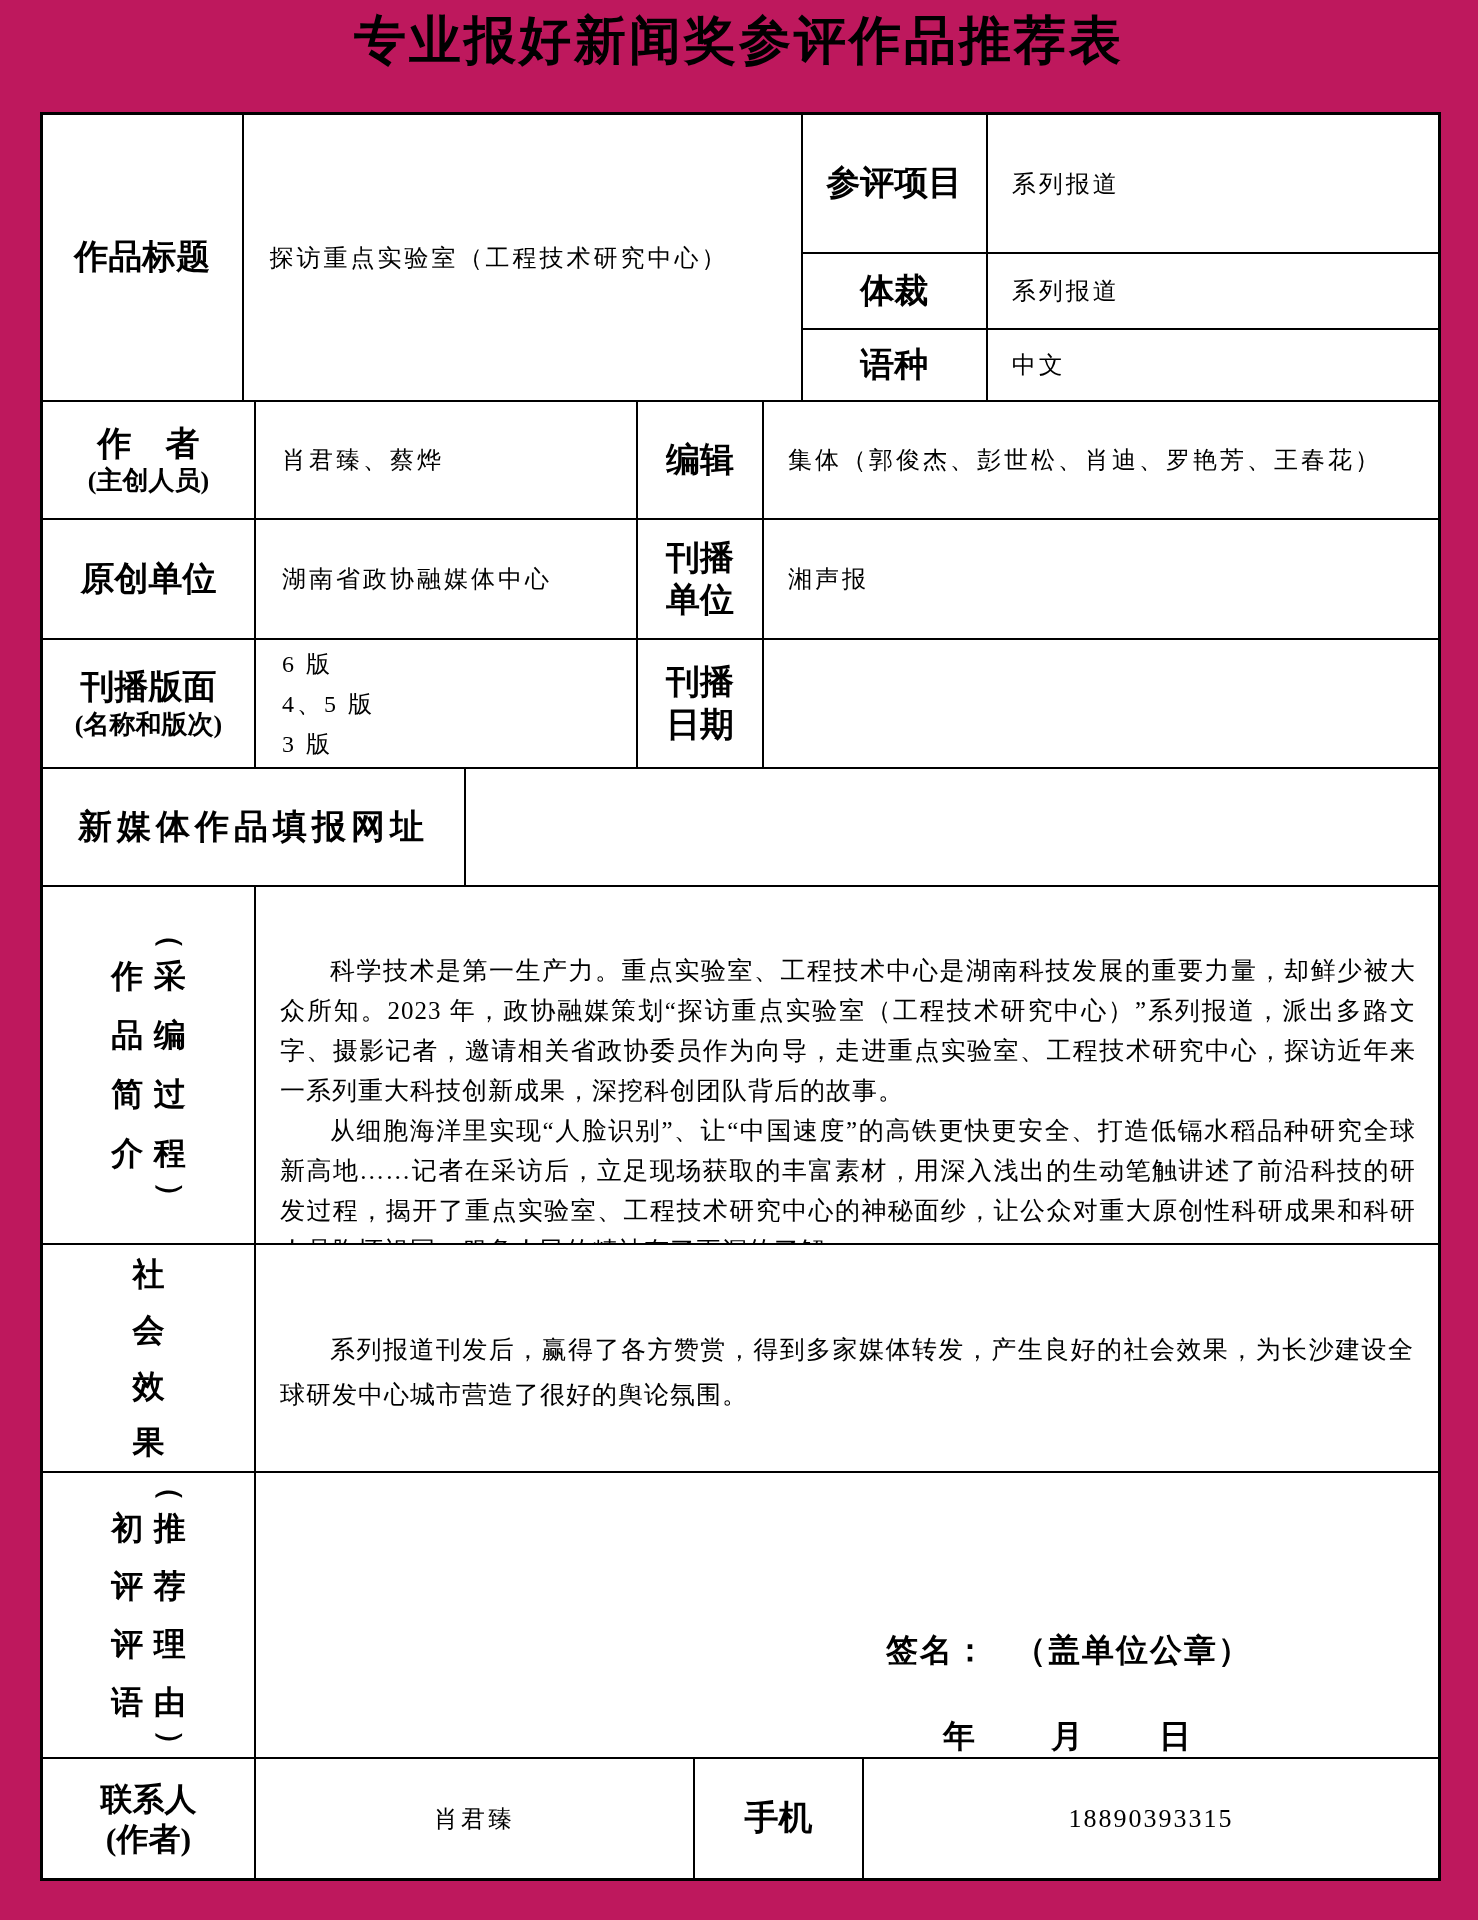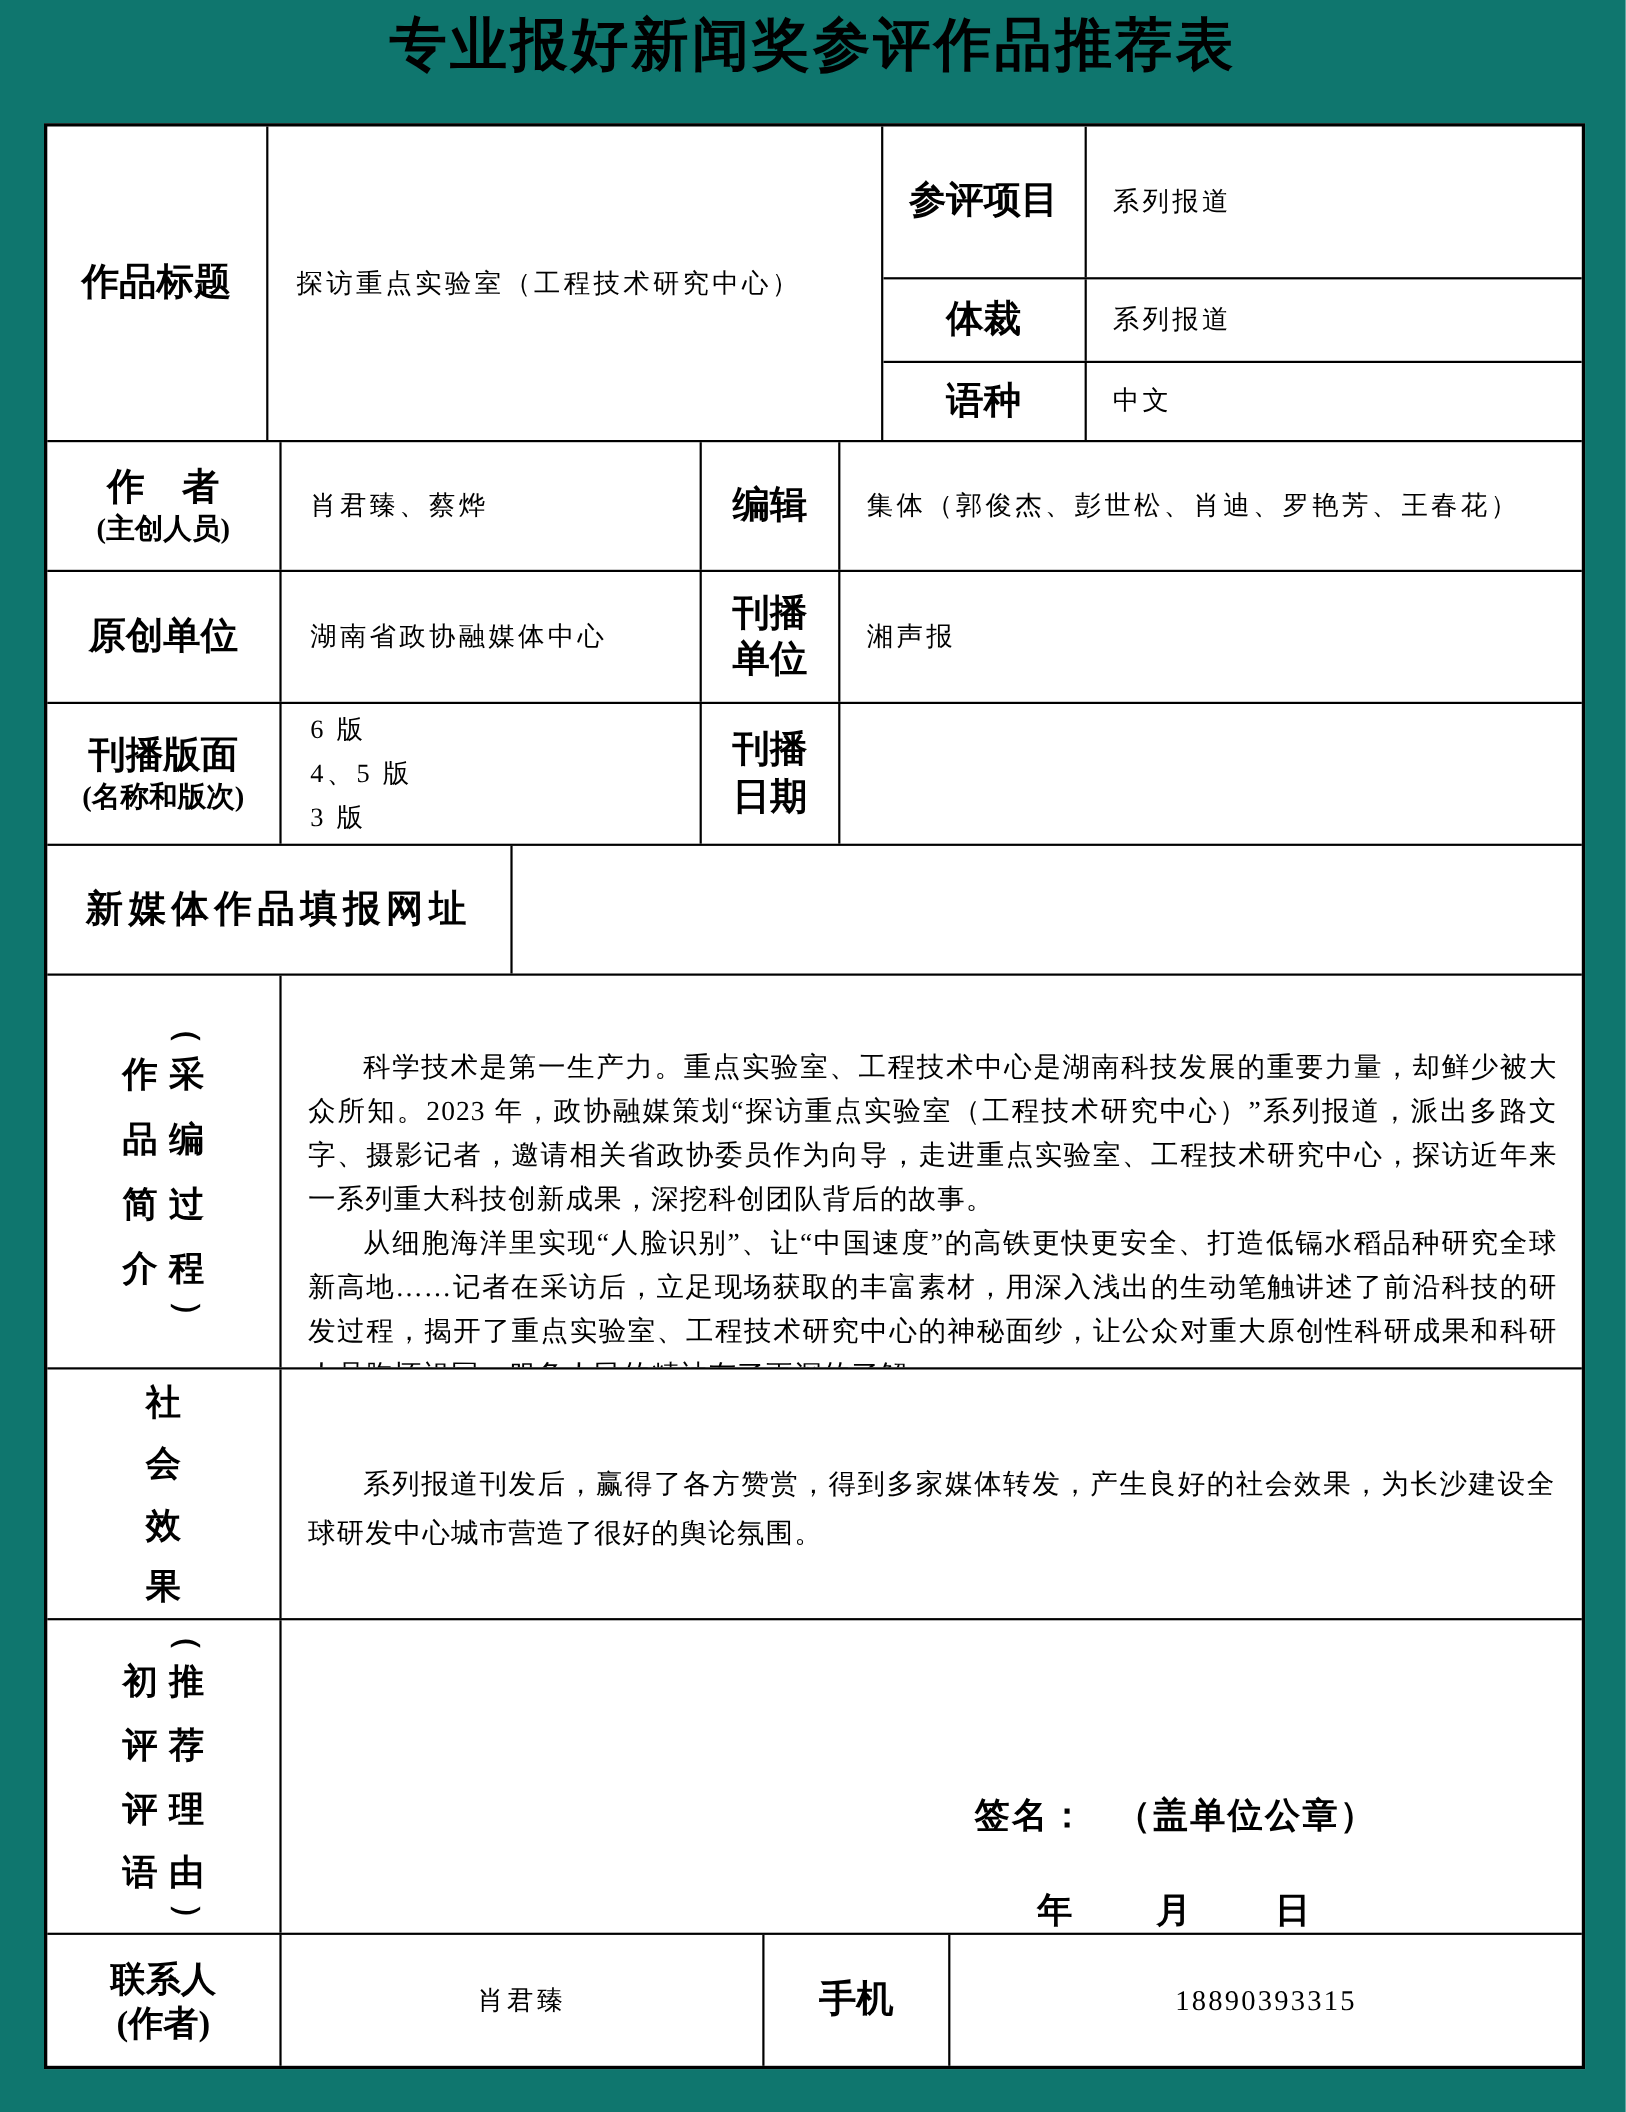--- a/index.html
+++ b/index.html
@@ -1,17 +1,17 @@
 <!DOCTYPE html>
 <html lang="zh"><head>
 <meta charset="utf-8">
 <style>
   html,body { margin:0; padding:0; background:#ffffff; }
   .page {
-    position:relative; width:1478px; height:1920px; background:#0f766e;
+    position:relative; width:1478px; height:1920px; background:#be185d;
     font-family:"Liberation Serif","DejaVu Serif",serif; color:#000;
     overflow:hidden;
   }
   .page-title {
     position:absolute; top:6px; left:0; width:100%;
     text-align:center; font-size:52px; font-weight:700; letter-spacing:3px;
   }
   .form-table {
     position:absolute; left:40px; top:112px; width:1401px;
     border:3px solid #000; box-sizing:border-box;

